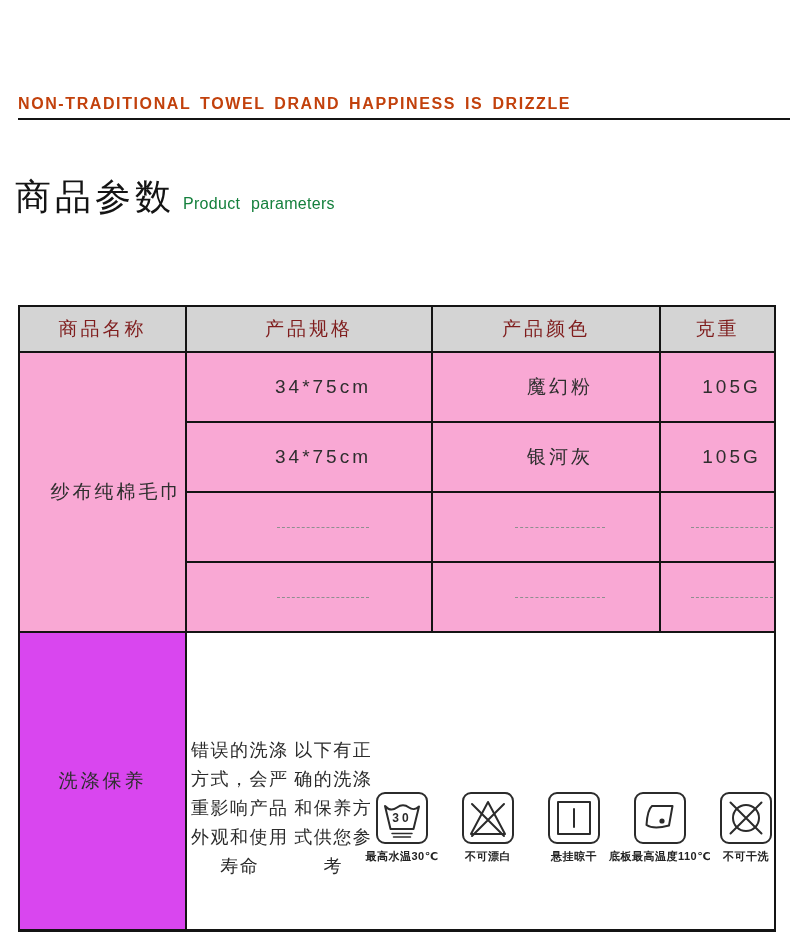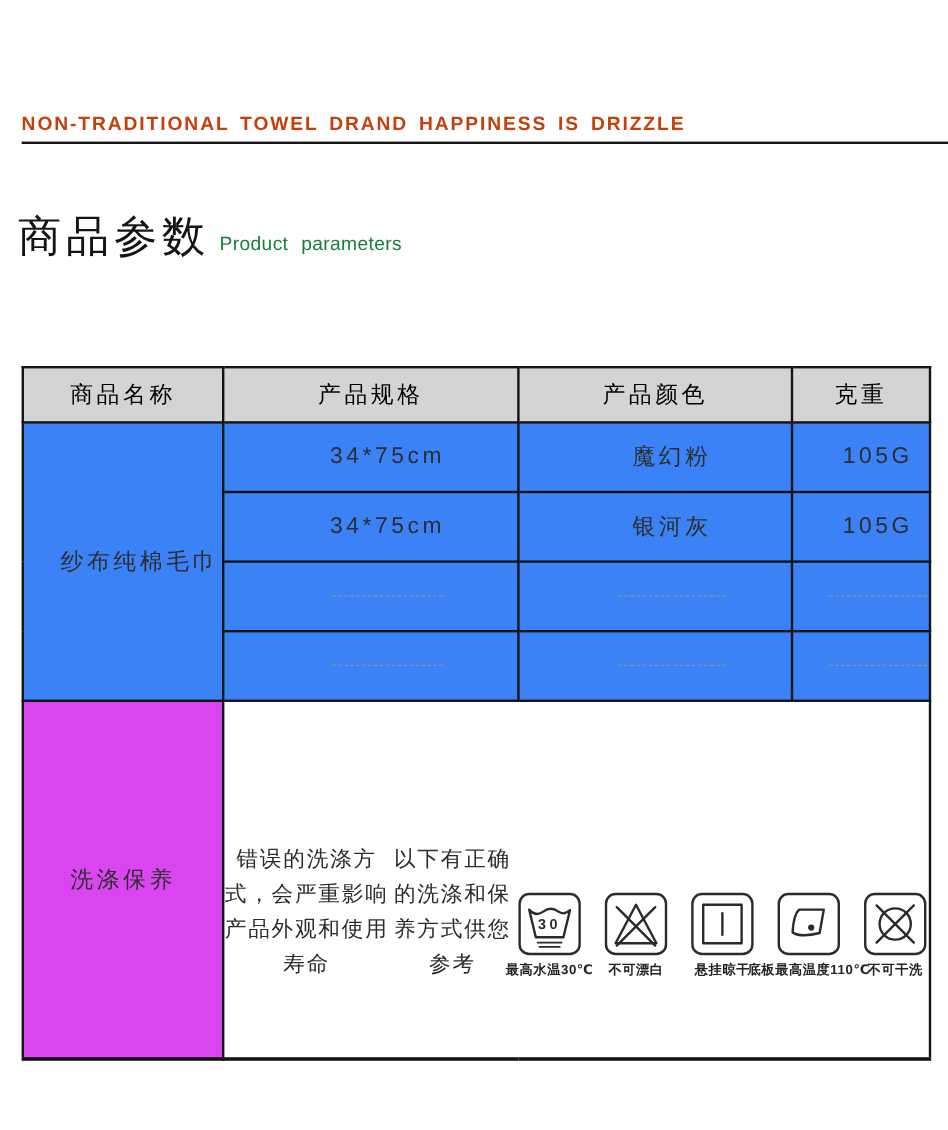--- a/index.html
+++ b/index.html
@@ -16,32 +16,32 @@
   .title-row { position:absolute; left:15px; top:176px; display:flex; align-items:flex-end; }
   .title-zh { font-size:36px; font-weight:500; letter-spacing:4px; color:#141414; line-height:1.15; }
   .title-en { font-size:16px; color:#15803d; margin-left:8px; padding-bottom:4px; word-spacing:6px; letter-spacing:0.3px; }
 
   
   table.params { position:absolute; left:18px; top:305px; width:756px;
                  border-collapse:collapse; table-layout:fixed; }
   table.params th, table.params td { border:2px solid #141414; text-align:center; vertical-align:middle;
                  font-size:19px; letter-spacing:3px; color:#2e2e2e; font-weight:400; }
   table.params { border-bottom:3px solid #141414; }
-  tr.hdr th { background:#d4d4d4; height:46px; color:#000000;margin-top:40px; }
-  tr.body-row td { height:58px; background:#3b82f6;padding-left:28px; }
+  tr.hdr th { background:#d4d4d4; height:46px; color:#7f1d1d;margin-top:40px; }
+  tr.body-row td { height:70px; background:#f9a8d4;padding-left:28px; }
   td.spec-val { letter-spacing:4px; }
   .dash { display:inline-block; height:0; border-top:1.5px dashed #8f8f8f; vertical-align:middle; }
   .dash.w2 { width:92px; } .dash.w3 { width:90px; } .dash.w4 { width:82px; }
 
   tr.care-row { height:298px; }
   td.care-label-cell { background:#d946ef; }
   td.care-cell { background:#fff; padding:0; }
   .care-inner { display:flex; flex-direction:row; align-items:center; padding-top:55px; }
   .care-text { font-size:18px; letter-spacing:1.5px; line-height:29px; color:#2b2b2b; text-align:center; }
-  .care-icons { display:flex; justify-content:center; align-items:flex-start; gap:16px; margin-top:46px; height:78px; }
+  .care-icons { display:flex; justify-content:center; align-items:flex-start; gap:30px; margin-top:46px; height:78px; }
   .care-icon-group { position:relative; width:56px; display:flex; justify-content:center; }
   .icon-box { width:52px; height:52px; border:2px solid #2b2b2b; border-radius:9px;
               display:flex; align-items:center; justify-content:center; background:#fff; }
   .icon-box svg { display:block; }
   .icon-lbl { position:absolute; top:57px; left:50%; transform:translateX(-50%);
               font-size:11px; font-weight:600; letter-spacing:0.5px; color:#222; white-space:nowrap; }
   svg .st { stroke:#2b2b2b; stroke-width:2; fill:none; stroke-linecap:round; stroke-linejoin:round; }
   svg .thin { stroke:#2b2b2b; stroke-width:1.5; fill:none; stroke-linecap:round; }
 </style>
 </head>

